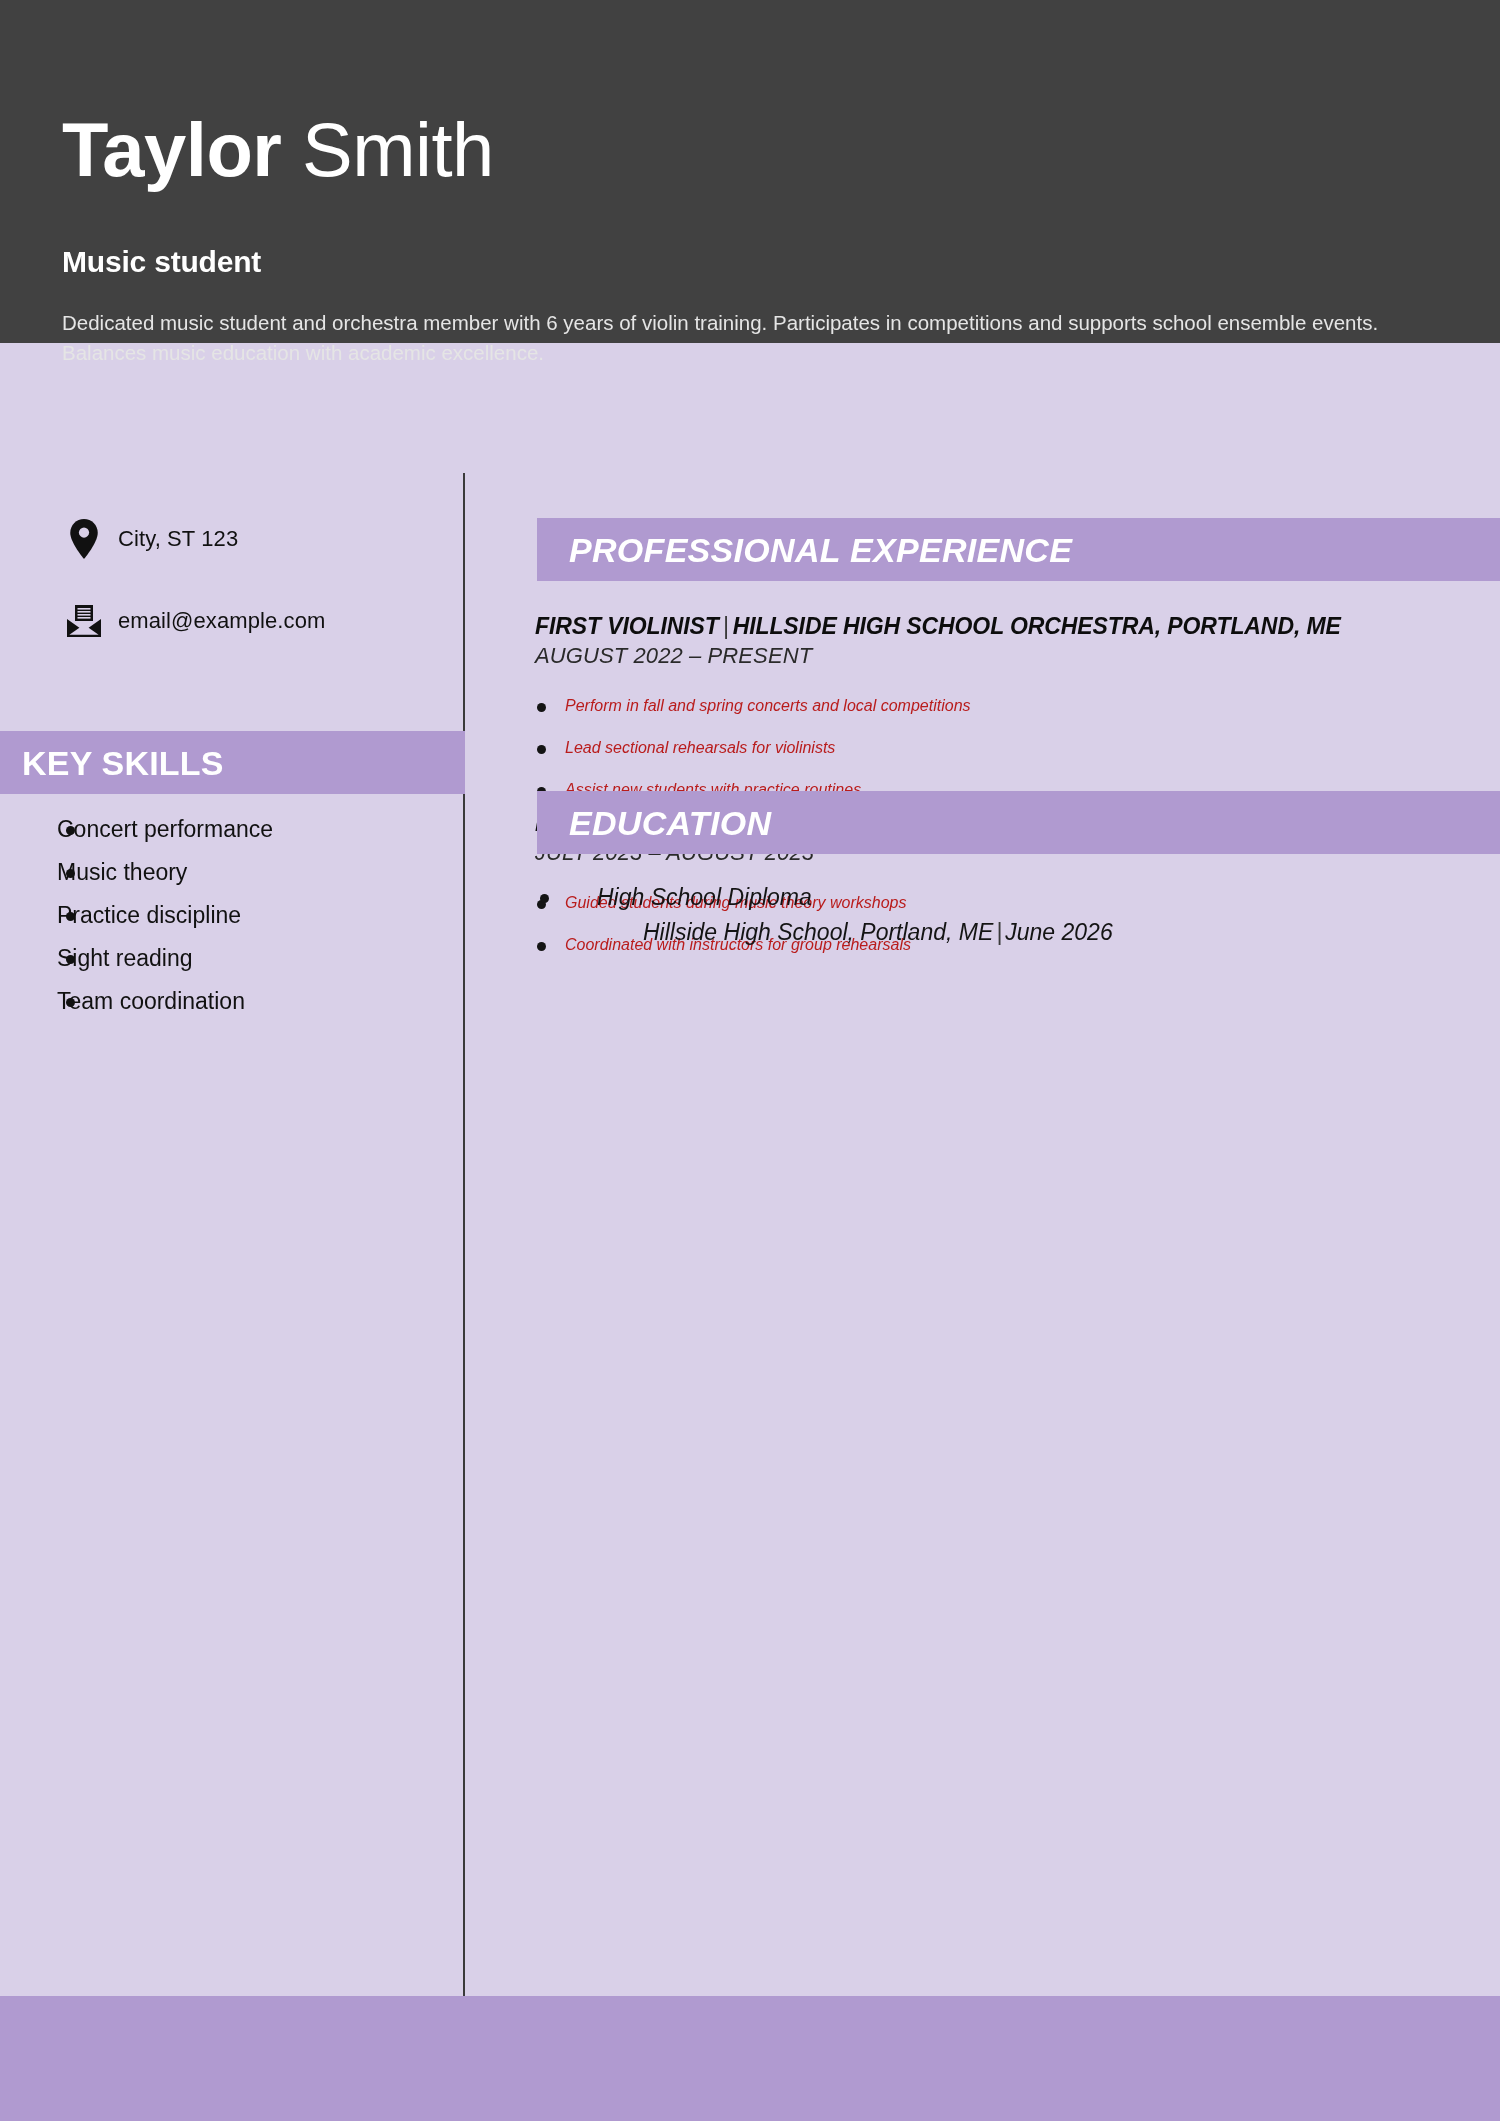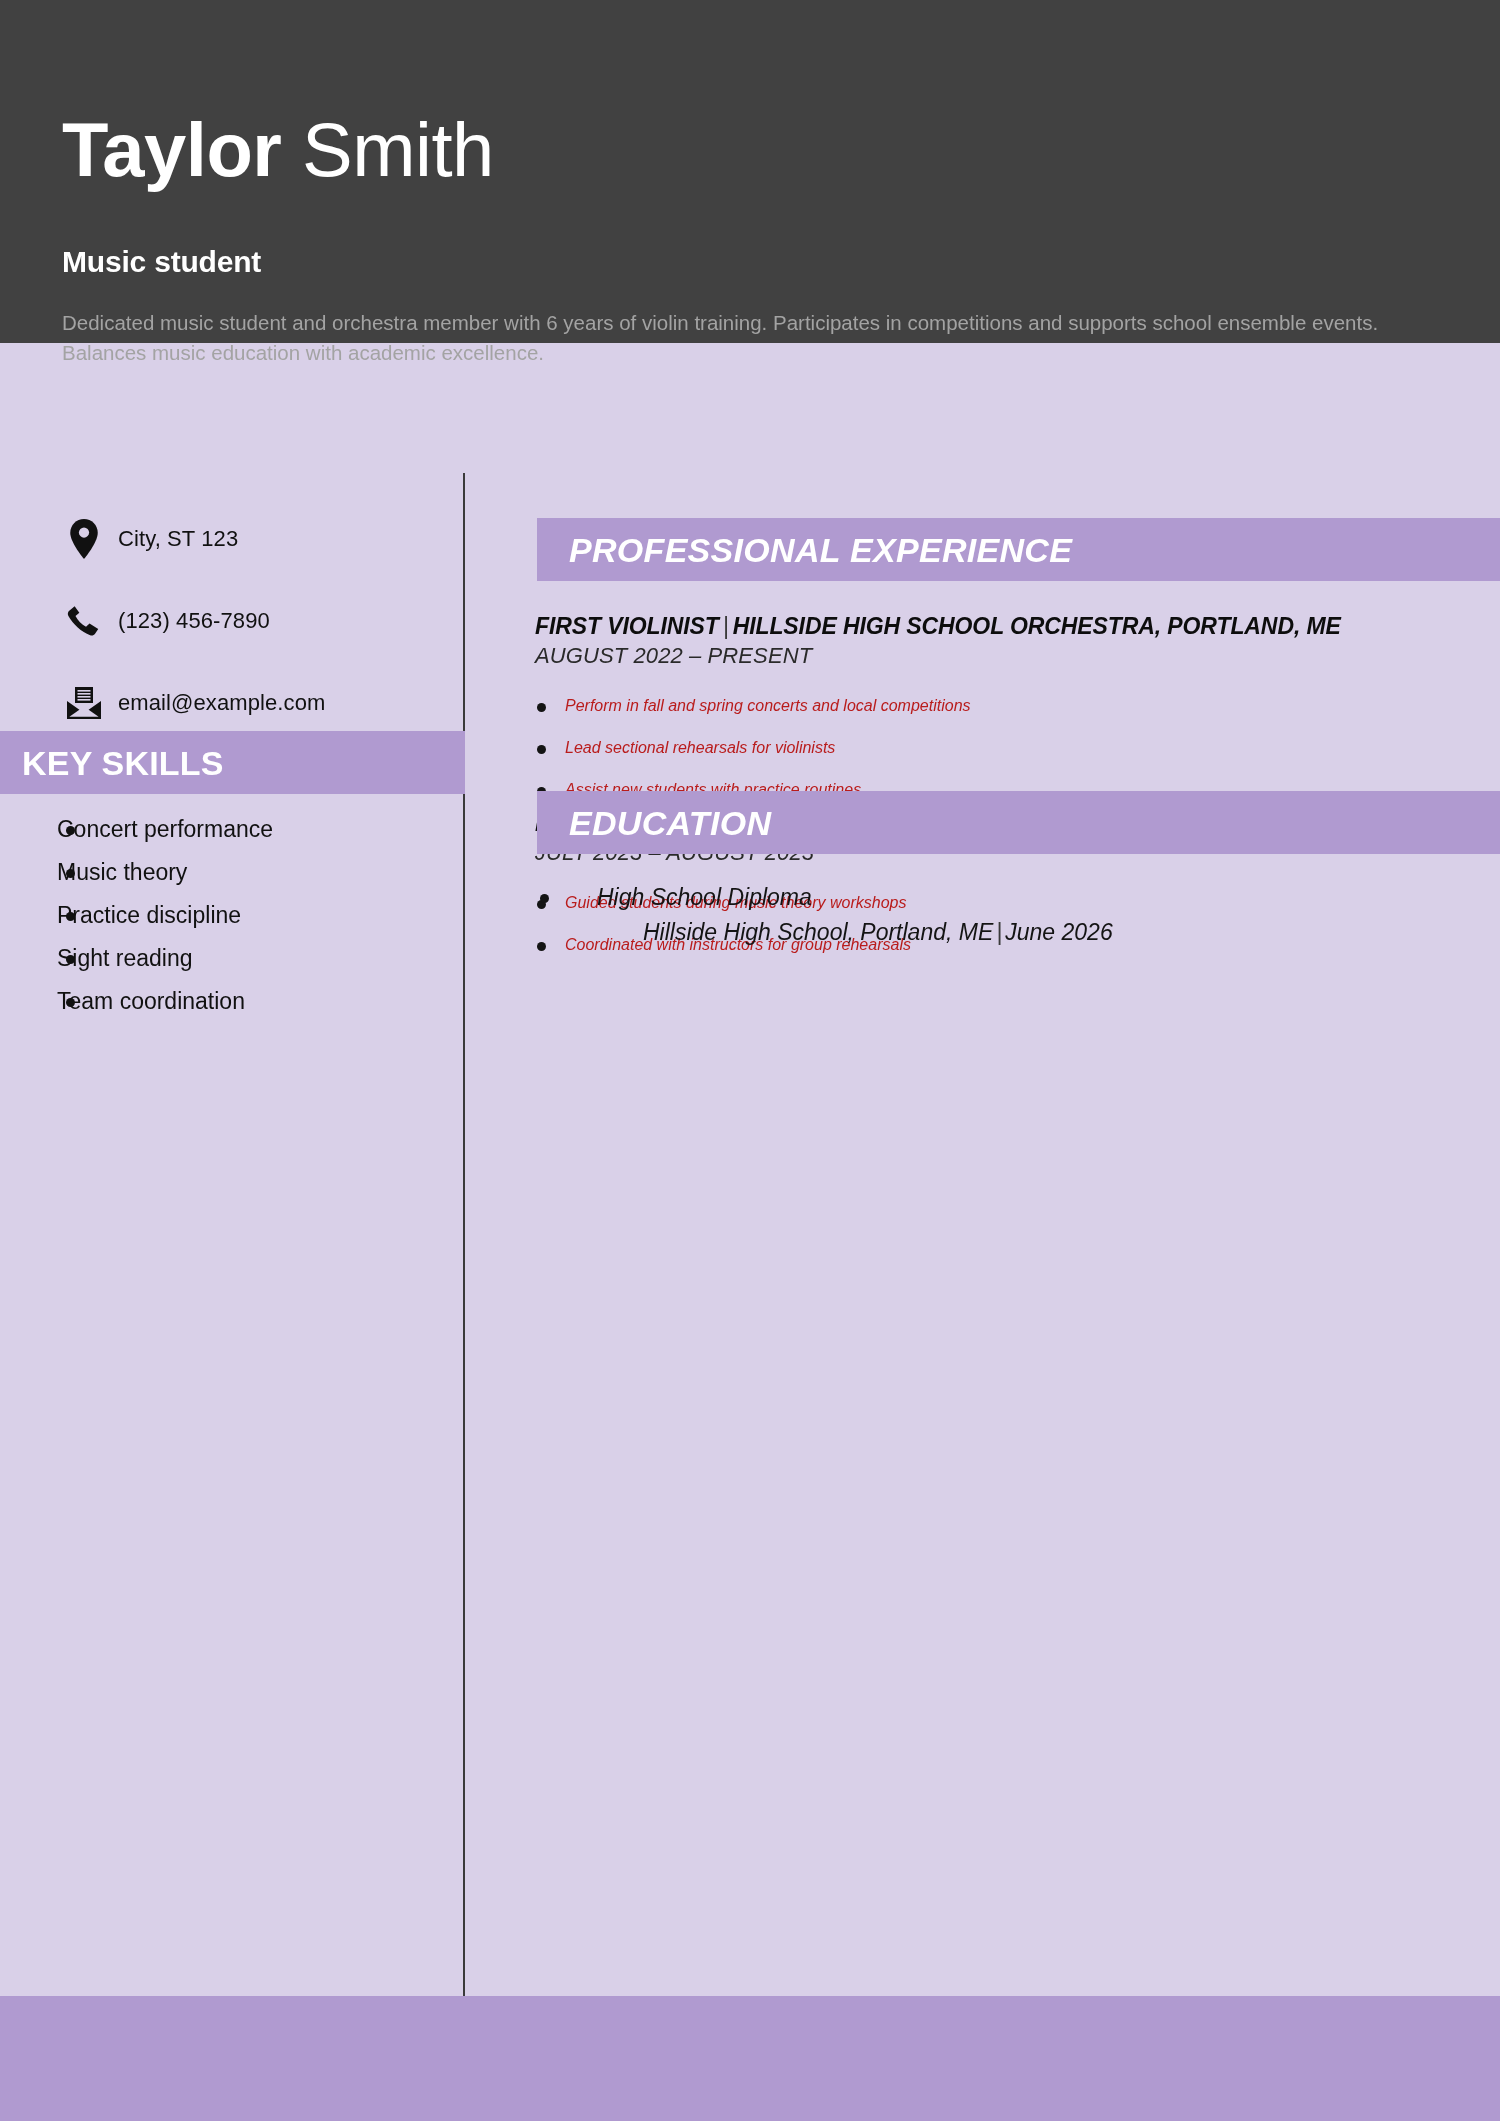--- a/index.html
+++ b/index.html
@@ -16,21 +16,21 @@
     position:absolute; left:0; top:0; width:1500px; height:343px;
     background:#414141; color:#ffffff;
     padding:0 26px;
   }
   .name { position:absolute; left:62px; top:108px; font-size:76px; line-height:84px; white-space:nowrap; letter-spacing:-0.5px; }
   .name .first { font-weight:700; }
   .name .last  { font-weight:400; }
   .role { position:absolute; left:62px; top:245px; font-size:30px; font-weight:700; letter-spacing:-0.2px; }
   .summary {
     position:absolute; left:62px; top:308px; width:1360px;
-    font-size:20.5px; line-height:30px; font-weight:400; color:#a3a3a3;
+    font-size:20.5px; line-height:30px; font-weight:400; color:#e5e5e5;
   }
 
   
   .divider {
     position:absolute; left:463px; top:473px; width:2px; height:1648px;
     background:#3a3a3a;
   }
   .bottom-band {
     position:absolute; left:0; top:1996px; width:1500px; height:125px;
     background:#b09ad0;
@@ -126,28 +126,20 @@
       <div class="contact-row">
         <span class="contact-icon">
           <svg width="30" height="40" viewBox="0 0 24 32">
             <path d="M12 0C5.9 0 1 4.9 1 11c0 8 11 21 11 21s11-13 11-21C23 4.9 18.1 0 12 0z" fill="#111111"></path>
             <circle cx="12" cy="10.8" r="4.1" fill="#d9d0e8"></circle>
           </svg>
         </span>
         <span class="contact-text">City, ST 123</span>
       </div>
 
-      <div class="contact-row">
-        <span class="contact-icon">
-          <svg width="34" height="34" viewBox="0 0 32 32">
-            <path d="M9.2 2.2 4.1 6.4c-1.4 1.2-1.7 3.2-.8 4.8 2.2 3.9 5.2 7.6 8.8 10.8 3.6 3.2 7.6 5.7 11.7 7.3 1.7.7 3.6.1 4.6-1.4l3.0-4.4-8.2-5.2-3.3 3.2c-2.1-1.2-4.0-2.7-5.7-4.4-1.7-1.7-3.1-3.6-4.2-5.7l3.6-3.1z" fill="#111111" transform="translate(-2,0)"></path>
-          </svg>
-        </span>
-        <span class="contact-text">(123) 456-7890</span>
-      </div>
 
       <div class="contact-row">
         <span class="contact-icon">
           <svg width="36" height="34" viewBox="0 0 36 34">
             <rect x="9" y="1" width="18" height="16" fill="#111111"></rect>
             <rect x="11.5" y="4" width="13" height="1.6" fill="#d9d0e8"></rect>
             <rect x="11.5" y="7" width="13" height="1.6" fill="#d9d0e8"></rect>
             <rect x="11.5" y="10" width="13" height="1.6" fill="#d9d0e8"></rect>
             <rect x="11.5" y="13" width="13" height="1.6" fill="#d9d0e8"></rect>
             <path d="M1 15 L18 27 L35 15 L35 33 L1 33 Z" fill="#111111"></path>

